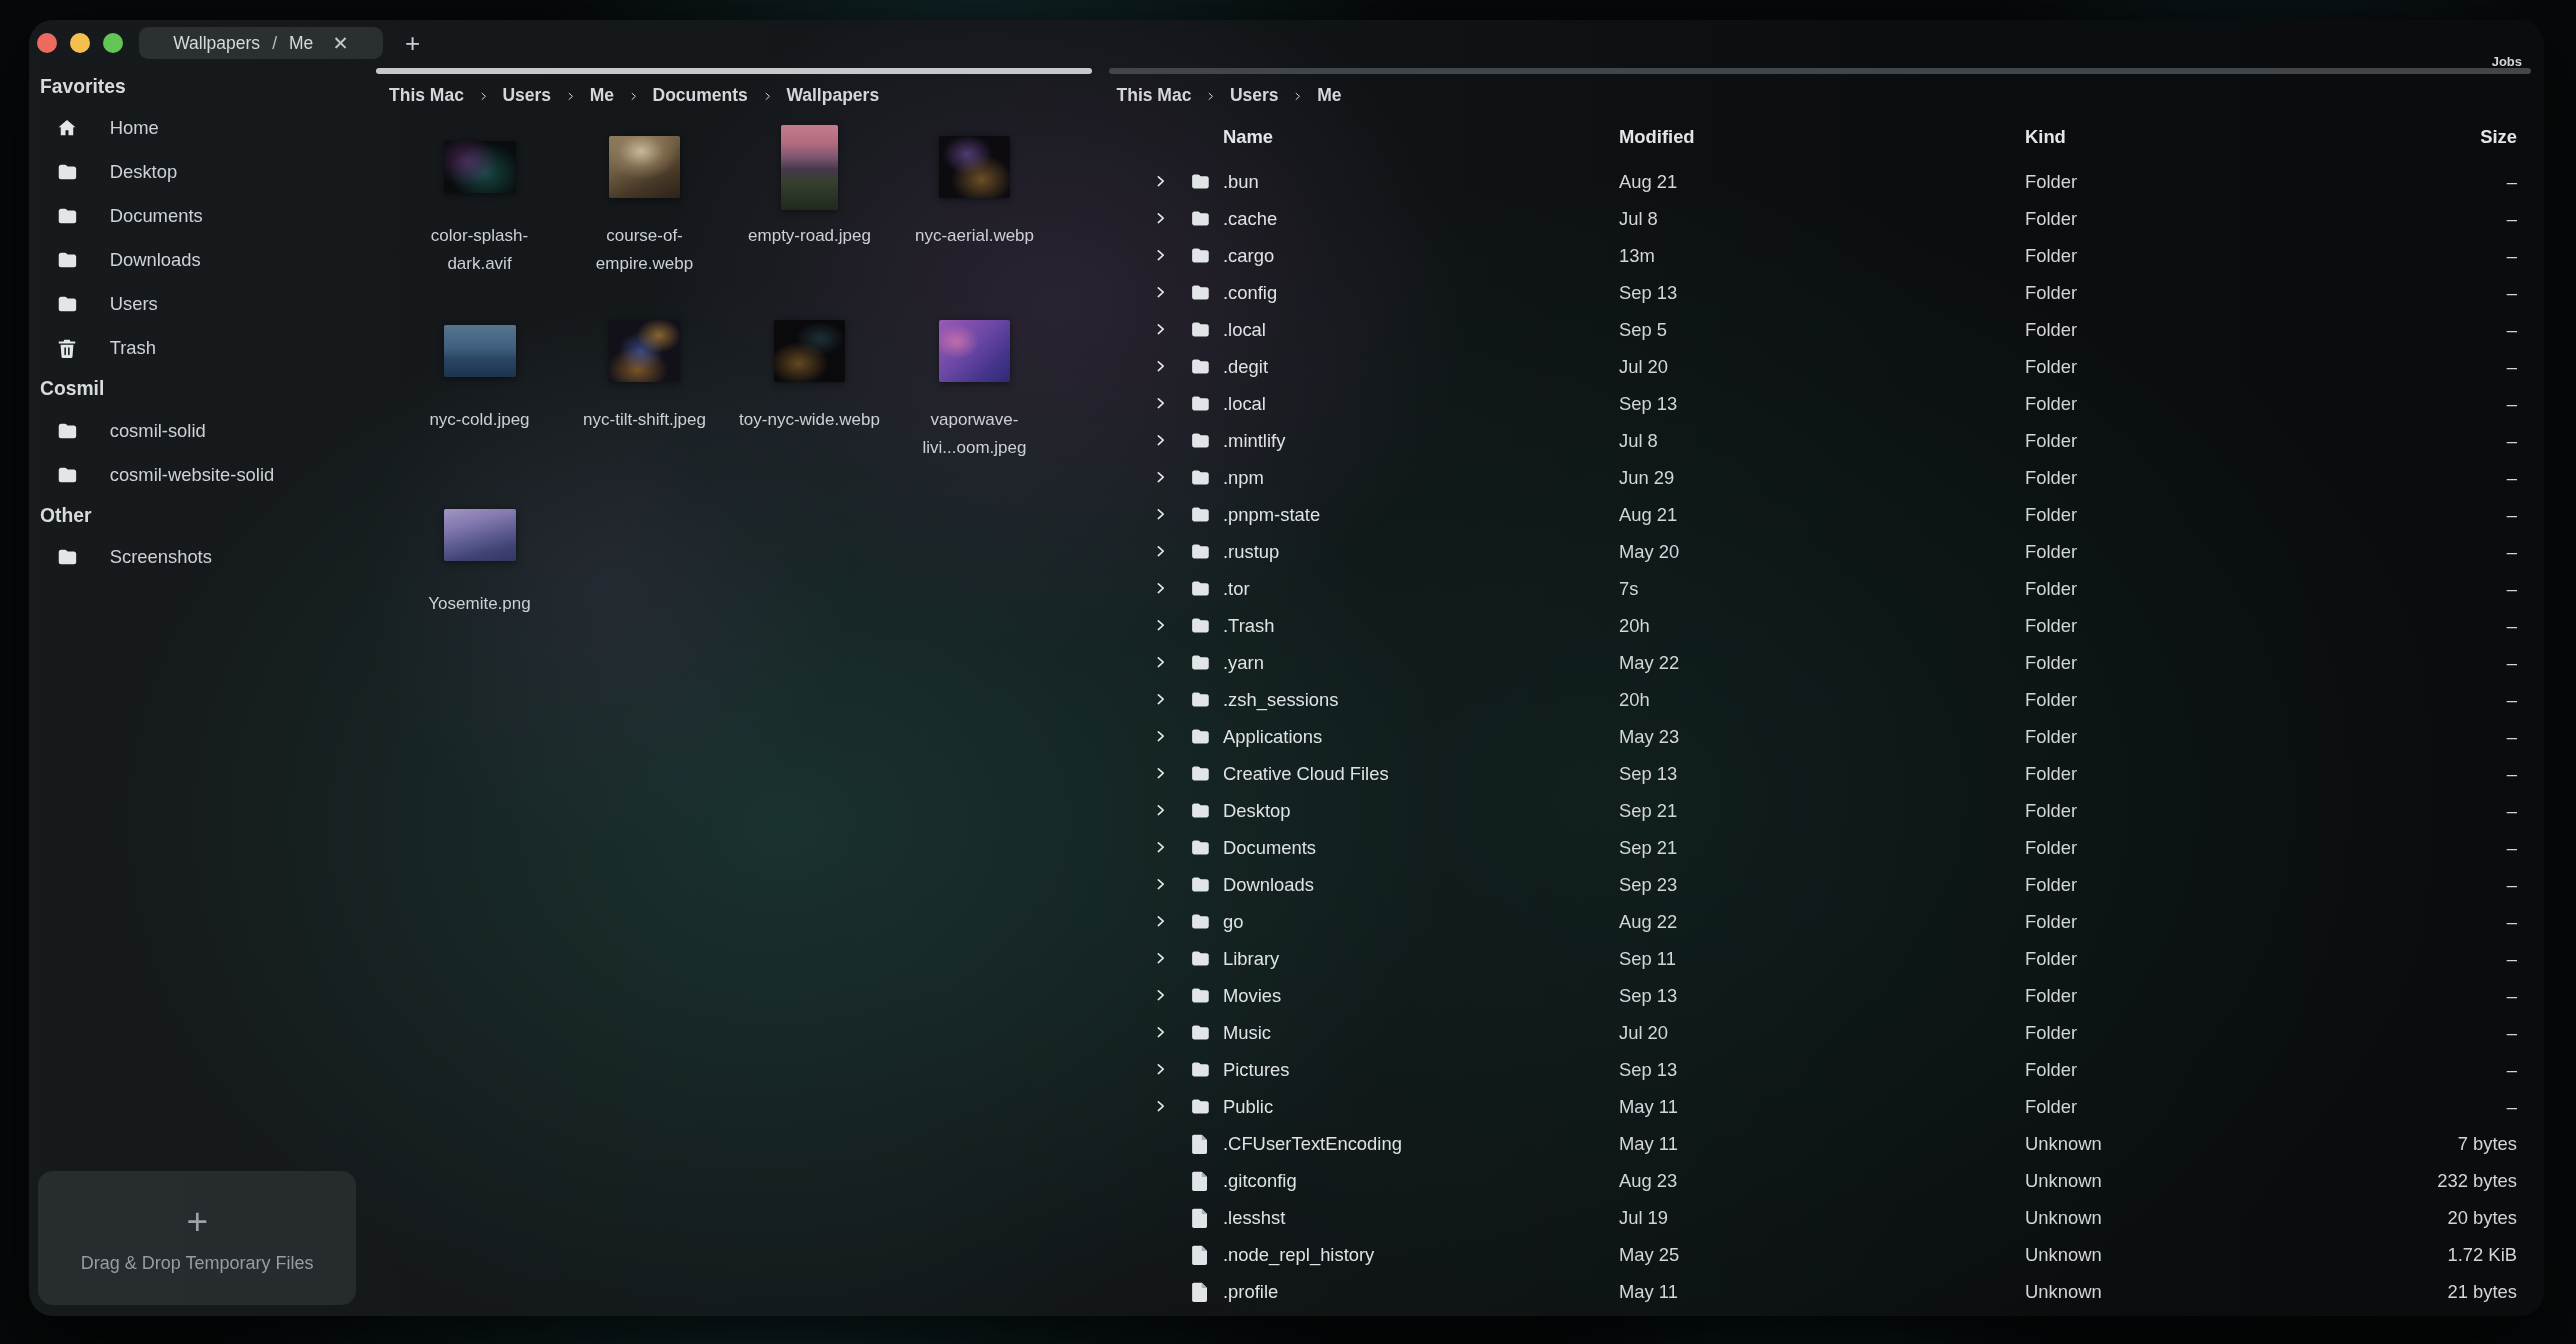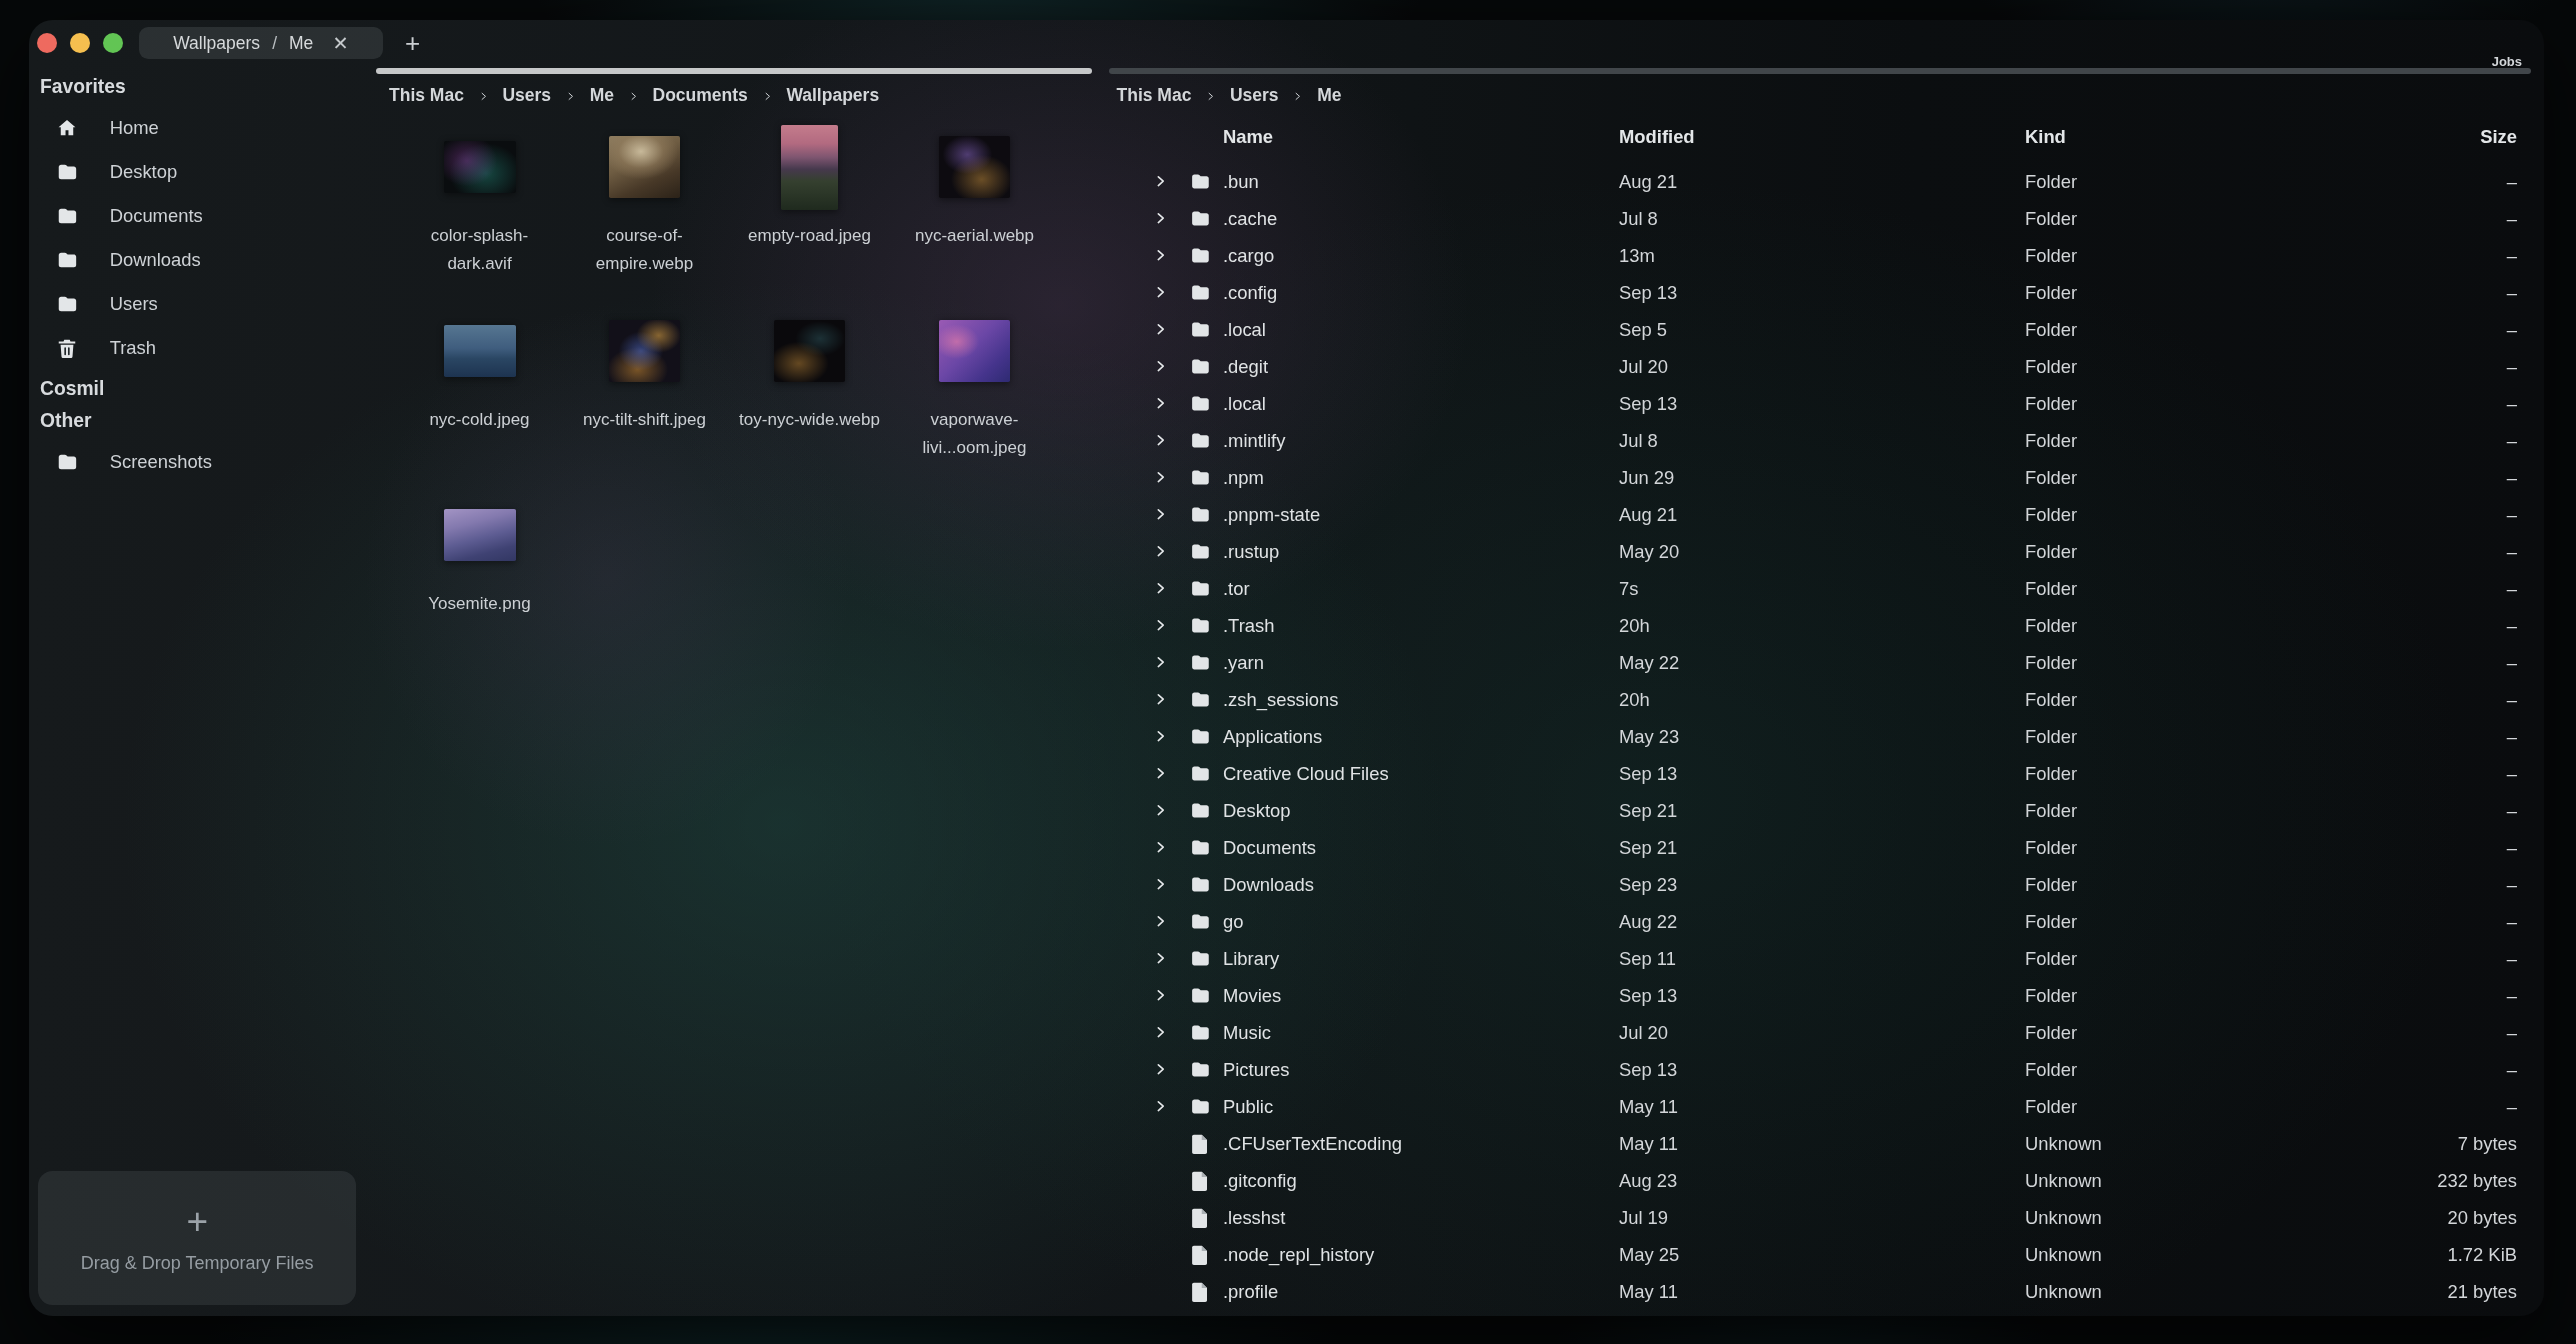--- a/index.html
+++ b/index.html
@@ -167,20 +167,38 @@
                   <path d="M9 3h6l.8 2H21v2H3V5h5.2L9 3zM5 8.5h14l-1 12.7c-.1 1-.9 1.8-2 1.8H8c-1.1 0-1.9-.8-2-1.8L5 8.5z"></path>
                   <path d="M10 12v7M14 12v7" stroke="#20262a" stroke-width="1.8" fill="none" stroke-linecap="round"></path>
                 </svg>
               </span>
     <span class="sb-label">Trash</span>
   </div>
           </div>
   </div>
         <div class="sb-section">
     <div class="sb-title">Cosmil</div>
+    <div class="sb-items">
+            <div class="sb-item">
+    <span class="sb-icon">
+                <svg viewBox="0 0 24 24" fill="currentColor">
+                  <path d="M3 6.5C3 5.1 4.1 4 5.5 4h4.2c.7 0 1.3.3 1.8.8l1.2 1.2h6.8c1.4 0 2.5 1.1 2.5 2.5v9c0 1.4-1.1 2.5-2.5 2.5h-14C4.1 20 3 18.9 3 17.5v-11z"></path>
+                </svg>
+              </span>
+    <span class="sb-label">cosmil-solid</span>
+  </div>
+            <div class="sb-item">
+    <span class="sb-icon">
+                <svg viewBox="0 0 24 24" fill="currentColor">
+                  <path d="M3 6.5C3 5.1 4.1 4 5.5 4h4.2c.7 0 1.3.3 1.8.8l1.2 1.2h6.8c1.4 0 2.5 1.1 2.5 2.5v9c0 1.4-1.1 2.5-2.5 2.5h-14C4.1 20 3 18.9 3 17.5v-11z"></path>
+                </svg>
+              </span>
+    <span class="sb-label">cosmil-website-solid</span>
+  </div>
+          </div>
   </div>
         <div class="sb-section">
     <div class="sb-title">Other</div>
     <div class="sb-items">
             <div class="sb-item">
     <span class="sb-icon">
                 <svg viewBox="0 0 24 24" fill="currentColor">
                   <path d="M3 6.5C3 5.1 4.1 4 5.5 4h4.2c.7 0 1.3.3 1.8.8l1.2 1.2h6.8c1.4 0 2.5 1.1 2.5 2.5v9c0 1.4-1.1 2.5-2.5 2.5h-14C4.1 20 3 18.9 3 17.5v-11z"></path>
                 </svg>
               </span>

